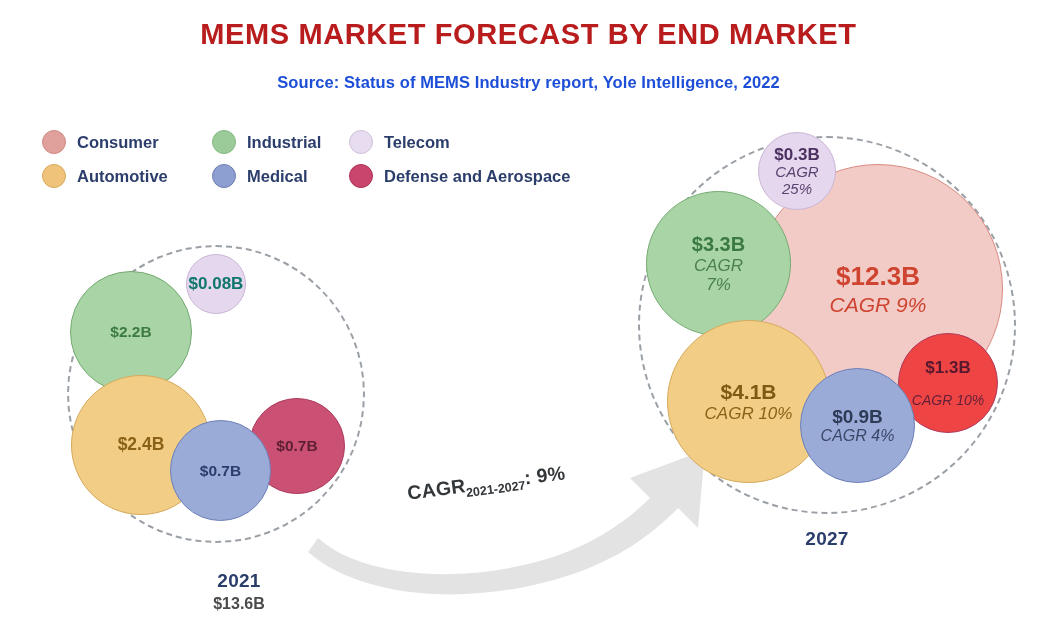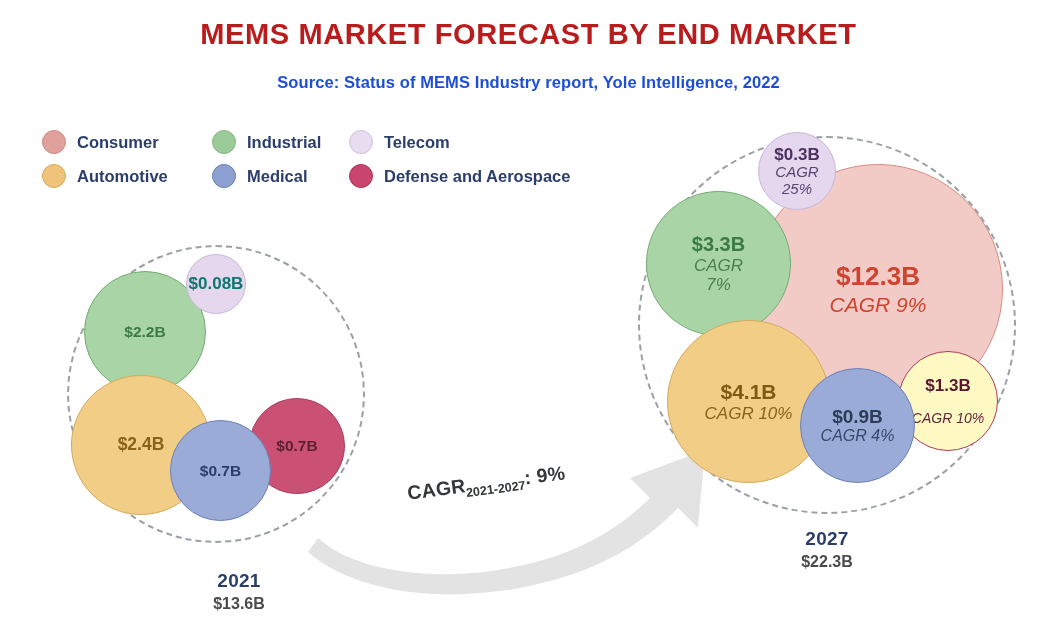--- a/index.html
+++ b/index.html
@@ -204,21 +204,21 @@
 
   <div id="cagr-callout">
     <span>CAGR</span><span class="sub">2021-2027</span><span>: 9%</span>
   </div>
 
   <div class="cluster" id="cluster-2021" style="left:60px; top:235px; width:300px; height:330px;">
 
     <div class="dashed-ring" style="left:7px; top:10px; width:298px; height:298px;"></div>
 
 
-    <div class="bubble" style="left:24px; top:36px; width:122px; height:122px;
+    <div class="bubble" style="left:10px; top:36px; width:122px; height:122px;
                 background:#a9d5a6; border:1.5px solid #74ab71; z-index:3;">
       <span class="val" style="font-size:15.5px; color:#3c7a43;">$2.2B</span>
     </div>
 
     <div class="bubble" style="left:126px; top:19px; width:60px; height:60px;
                 background:#e5d7ee; border:1.5px solid #c9b6d6; z-index:4;">
       <span class="val" style="font-size:17px; color:#0f766e;">$0.08B</span>
     </div>
 
     <div class="bubble" style="left:11px; top:140px; width:140px; height:140px;
@@ -271,25 +271,24 @@
       <span class="val" style="font-size:21px; color:#7e5a14;">$4.1B</span>
       <span class="cagr" style="font-size:17px; color:#8a6217; margin-top:1px;">CAGR 10%</span>
     </div>
 
     <div class="bubble" style="left:180px; top:240px; width:115px; height:115px;
                 background:#9aabd8; border:1.5px solid #6d80b8; z-index:5;">
       <span class="val" style="font-size:19px; color:#2e3b57;">$0.9B</span>
       <span class="cagr" style="font-size:16px; color:#3a4768;">CAGR 4%</span>
     </div>
 
-    <div class="bubble" style="left:278px; top:223px; width:100px; height:100px;
-                background:#fef9c3; border:1.5px solid #ad3b5d; z-index:4;gap:16px;">
+    <div class="bubble" style="left:278px; top:205px; width:100px; height:100px;
+                background:#ef4444; border:1.5px solid #ad3b5d; z-index:4;gap:16px;">
       <span class="val" style="font-size:17px; color:#57182e;">$1.3B</span>
       <span class="cagr" style="font-size:14px; color:#641f38;">CAGR 10%</span>
     </div>
   </div>
 
   <div class="year-caption" style="left:727px; top:528px;">
     <div class="yr">2027</div>
-    <div class="total">$22.3B</div>
   </div>
 
 </div>
 
 </body></html>

